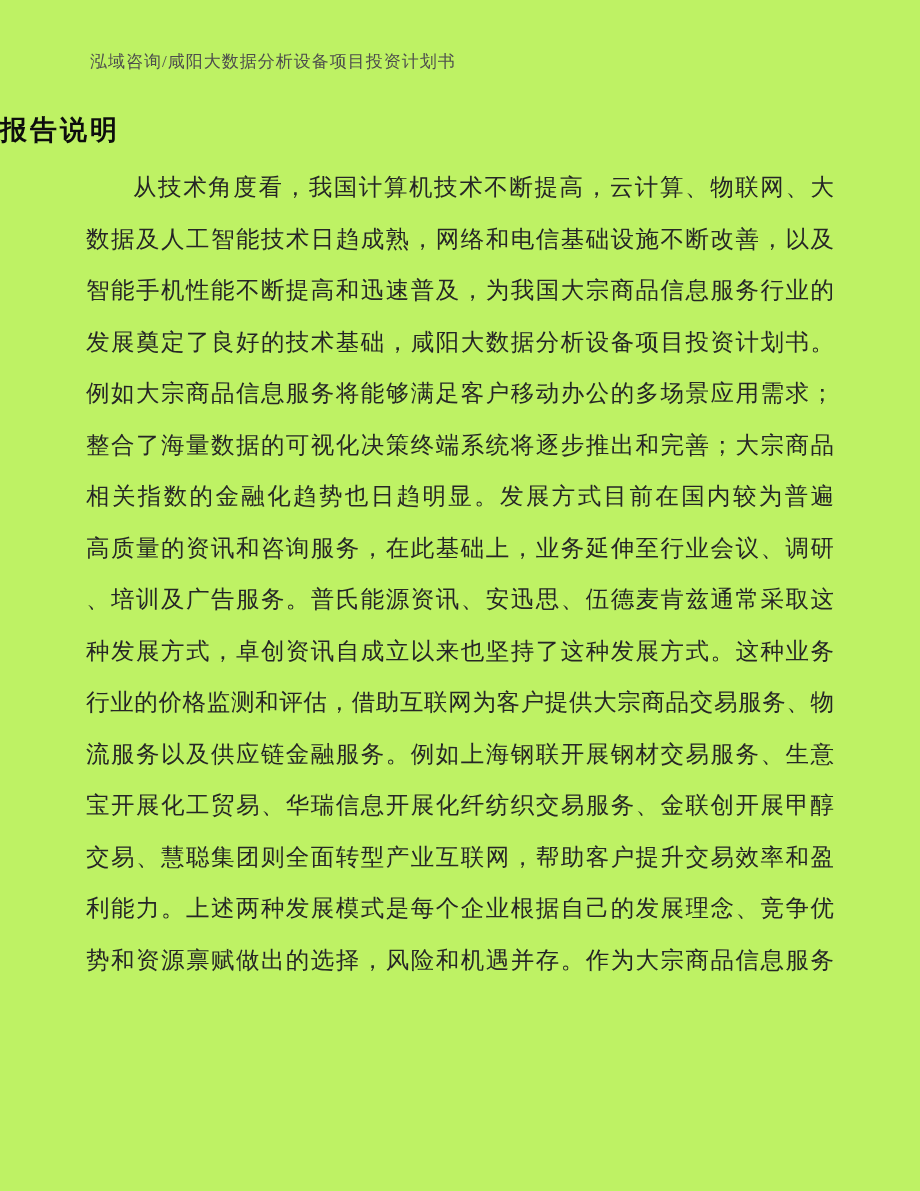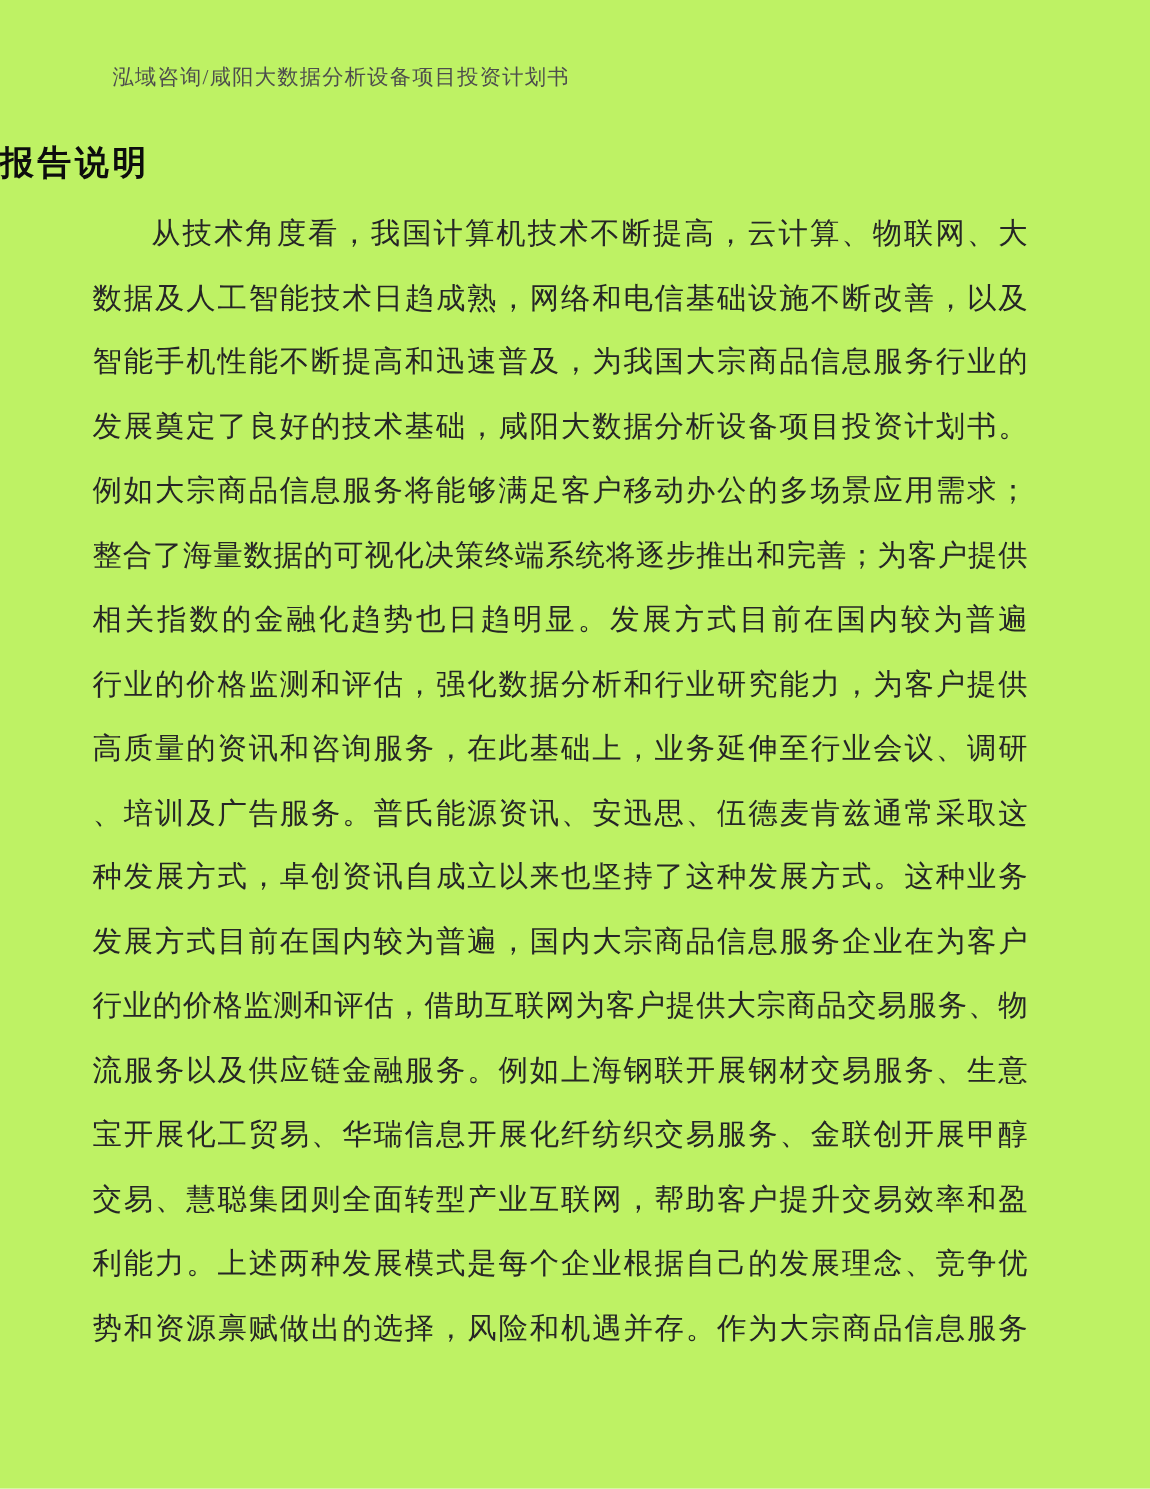--- a/index.html
+++ b/index.html
@@ -31,21 +31,21 @@
     width: 100%;
     margin: 0;
     font-size: 27px;
     line-height: 40px;
     font-weight: 700;
     letter-spacing: 3px;
     color: #0d0d0d;
   }
   .doc-body {
     position: absolute;
-    left: 74px;
+    left: 86px;
     top: 162px;
     width: 748px;
   }
   .body-line {
     font-size: 23.5px;
     line-height: 51.5px;
     height: 51.5px;
     color: #262626;
     text-align: justify;
     text-align-last: justify;
@@ -62,27 +62,25 @@
   <div class="page-header">泓域咨询/咸阳大数据分析设备项目投资计划书</div>
 
   <h1 class="doc-title">报告说明</h1>
 
   <div class="doc-body">
       <div class="body-line first">从技术角度看，我国计算机技术不断提高，云计算、物联网、大</div>
       <div class="body-line">数据及人工智能技术日趋成熟，网络和电信基础设施不断改善，以及</div>
       <div class="body-line">智能手机性能不断提高和迅速普及，为我国大宗商品信息服务行业的</div>
       <div class="body-line">发展奠定了良好的技术基础，咸阳大数据分析设备项目投资计划书。</div>
       <div class="body-line">例如大宗商品信息服务将能够满足客户移动办公的多场景应用需求；</div>
-      <div class="body-line">整合了海量数据的可视化决策终端系统将逐步推出和完善；为客户提供</div>
+      <div class="body-line">整合了海量数据的可视化决策终端系统将逐步推出和完善；大宗商品</div>
       <div class="body-line">相关指数的金融化趋势也日趋明显。发展方式目前在国内较为普遍</div>
-      <div class="body-line">行业的价格监测和评估，强化数据分析和行业研究能力，为客户提供</div>
       <div class="body-line">高质量的资讯和咨询服务，在此基础上，业务延伸至行业会议、调研</div>
       <div class="body-line">、培训及广告服务。普氏能源资讯、安迅思、伍德麦肯兹通常采取这</div>
       <div class="body-line">种发展方式，卓创资讯自成立以来也坚持了这种发展方式。这种业务</div>
-      <div class="body-line">发展方式目前在国内较为普遍，国内大宗商品信息服务企业在为客户</div>
       <div class="body-line">行业的价格监测和评估，借助互联网为客户提供大宗商品交易服务、物</div>
       <div class="body-line">流服务以及供应链金融服务。例如上海钢联开展钢材交易服务、生意</div>
       <div class="body-line">宝开展化工贸易、华瑞信息开展化纤纺织交易服务、金联创开展甲醇</div>
       <div class="body-line">交易、慧聪集团则全面转型产业互联网，帮助客户提升交易效率和盈</div>
       <div class="body-line">利能力。上述两种发展模式是每个企业根据自己的发展理念、竞争优</div>
       <div class="body-line">势和资源禀赋做出的选择，风险和机遇并存。作为大宗商品信息服务</div>
     </div>
 </div>
 
 </body></html>

